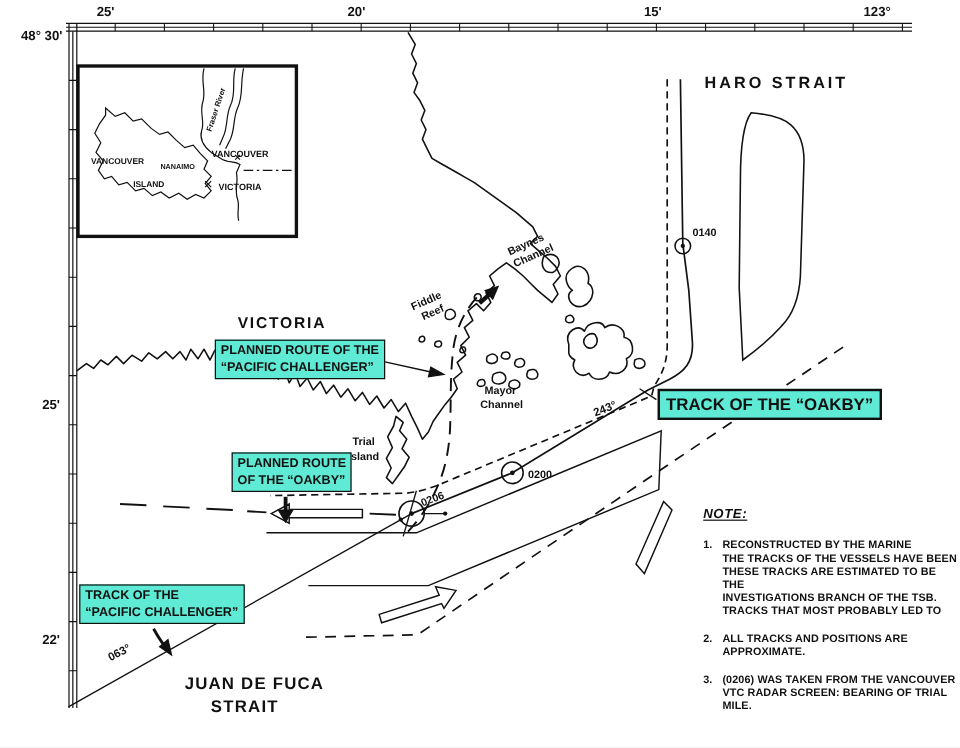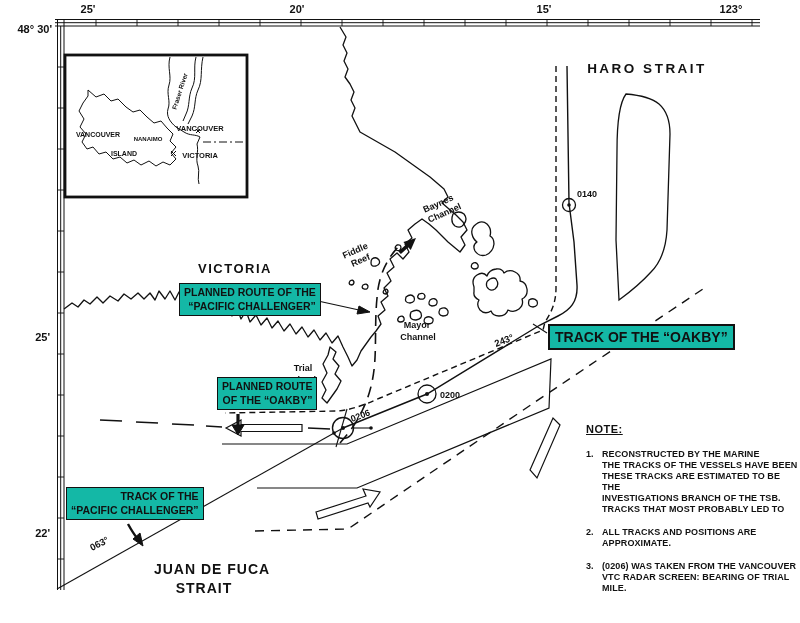--- a/index.html
+++ b/index.html
@@ -11,30 +11,30 @@
   svg text{fill:#111;font-family:"Liberation Sans",sans-serif;}
   .t-coord{font-size:11px;font-weight:bold;}
   .t-sea-big{font-size:13.5px;font-weight:bold;letter-spacing:2.5px;}
   .t-sea-med{font-size:13px;font-weight:bold;letter-spacing:1.5px;}
   .t-sea-juan{font-size:14px;font-weight:bold;letter-spacing:1px;}
   .t-place{font-size:9px;font-weight:bold;}
   .t-time{font-size:9px;font-weight:bold;}
   .t-course{font-size:9.5px;font-weight:bold;}
   .t-inset{font-weight:bold;}
   .callout{
-    position:absolute;background:#14b8a6;border:1.6px solid #111;
-    font-size:10.5px;font-weight:bold;text-align:right;
+    position:absolute;background:#5eead4;border:1.6px solid #111;
+    font-size:10.5px;font-weight:bold;text-align:left;
     padding:2px 4px;line-height:1.3;color:#111;white-space:nowrap;
   }
   .callout.single{font-size:14px;border-width:2px;padding:2px 5px;}
   .note{
     position:absolute;color:#111;font-size:9px;font-weight:bold;
     line-height:11px;letter-spacing:0.1px;
   }
-  .note-h{font-size:11px;text-decoration:underline;letter-spacing:0.5px;margin-bottom:14px;}
+  .note-h{font-size:11px;text-decoration:underline;letter-spacing:0.5px;margin-bottom:14px;font-style:italic;}
   .note-item{display:flex;gap:5px;margin-bottom:12px;}
   .note-num{flex:0 0 11px;}
 </style>
 </head>
 <body>
 
 <div class="page">
 
 <svg width="800" height="623" viewBox="0 0 800 623">
 
@@ -199,21 +199,21 @@
     <text class="t-inset" font-size="7.5px" x="200" y="158" text-anchor="middle">VICTORIA</text>
     <text class="t-inset" font-size="6.5px" x="182" y="92" text-anchor="middle" transform="rotate(-72 182 92)">Fraser River</text>
   </g>
 </svg>
 
 <div class="callout" style="left:179px;top:283px;">
   <div>PLANNED ROUTE OF THE</div>
   <div>“PACIFIC CHALLENGER”</div>
 </div>
 
-<div class="callout" style="left:193px;top:377px;margin-left:24px;">
+<div class="callout" style="left:193px;top:377px;">
   <div>PLANNED ROUTE</div>
   <div>OF THE “OAKBY”</div>
 </div>
 
 <div class="callout single" style="left:548px;top:324px;">
   <div>TRACK OF THE “OAKBY”</div>
 </div>
 
 <div class="callout" style="left:66px;top:487px;">
   <div>TRACK OF THE</div>

